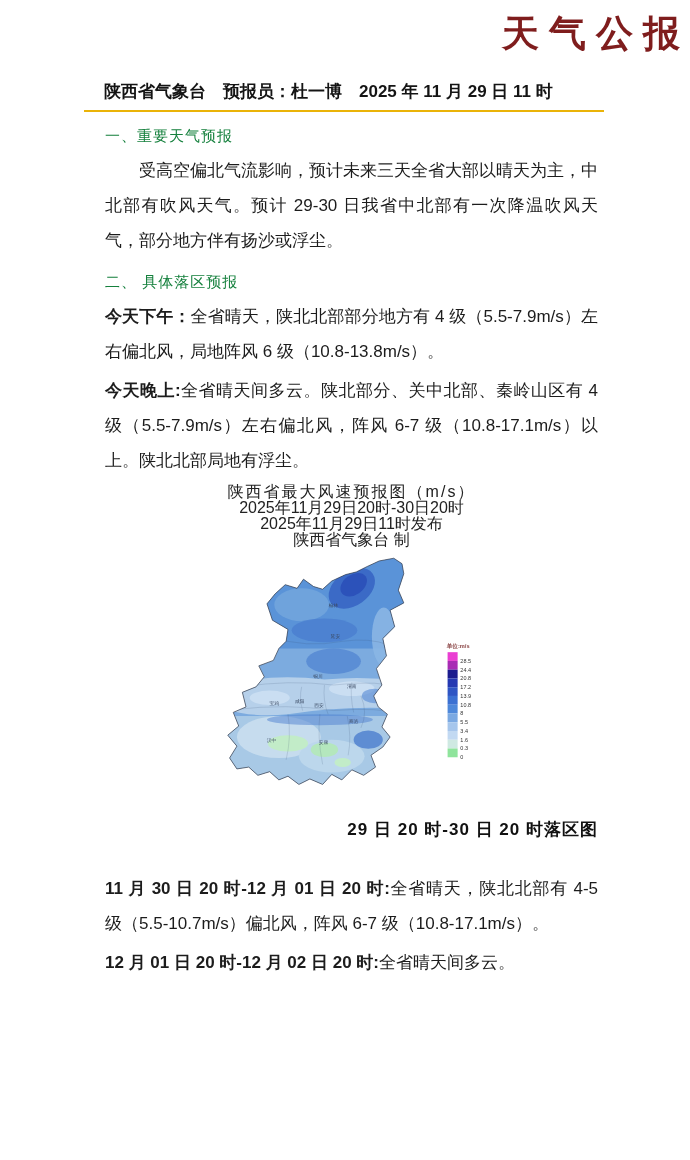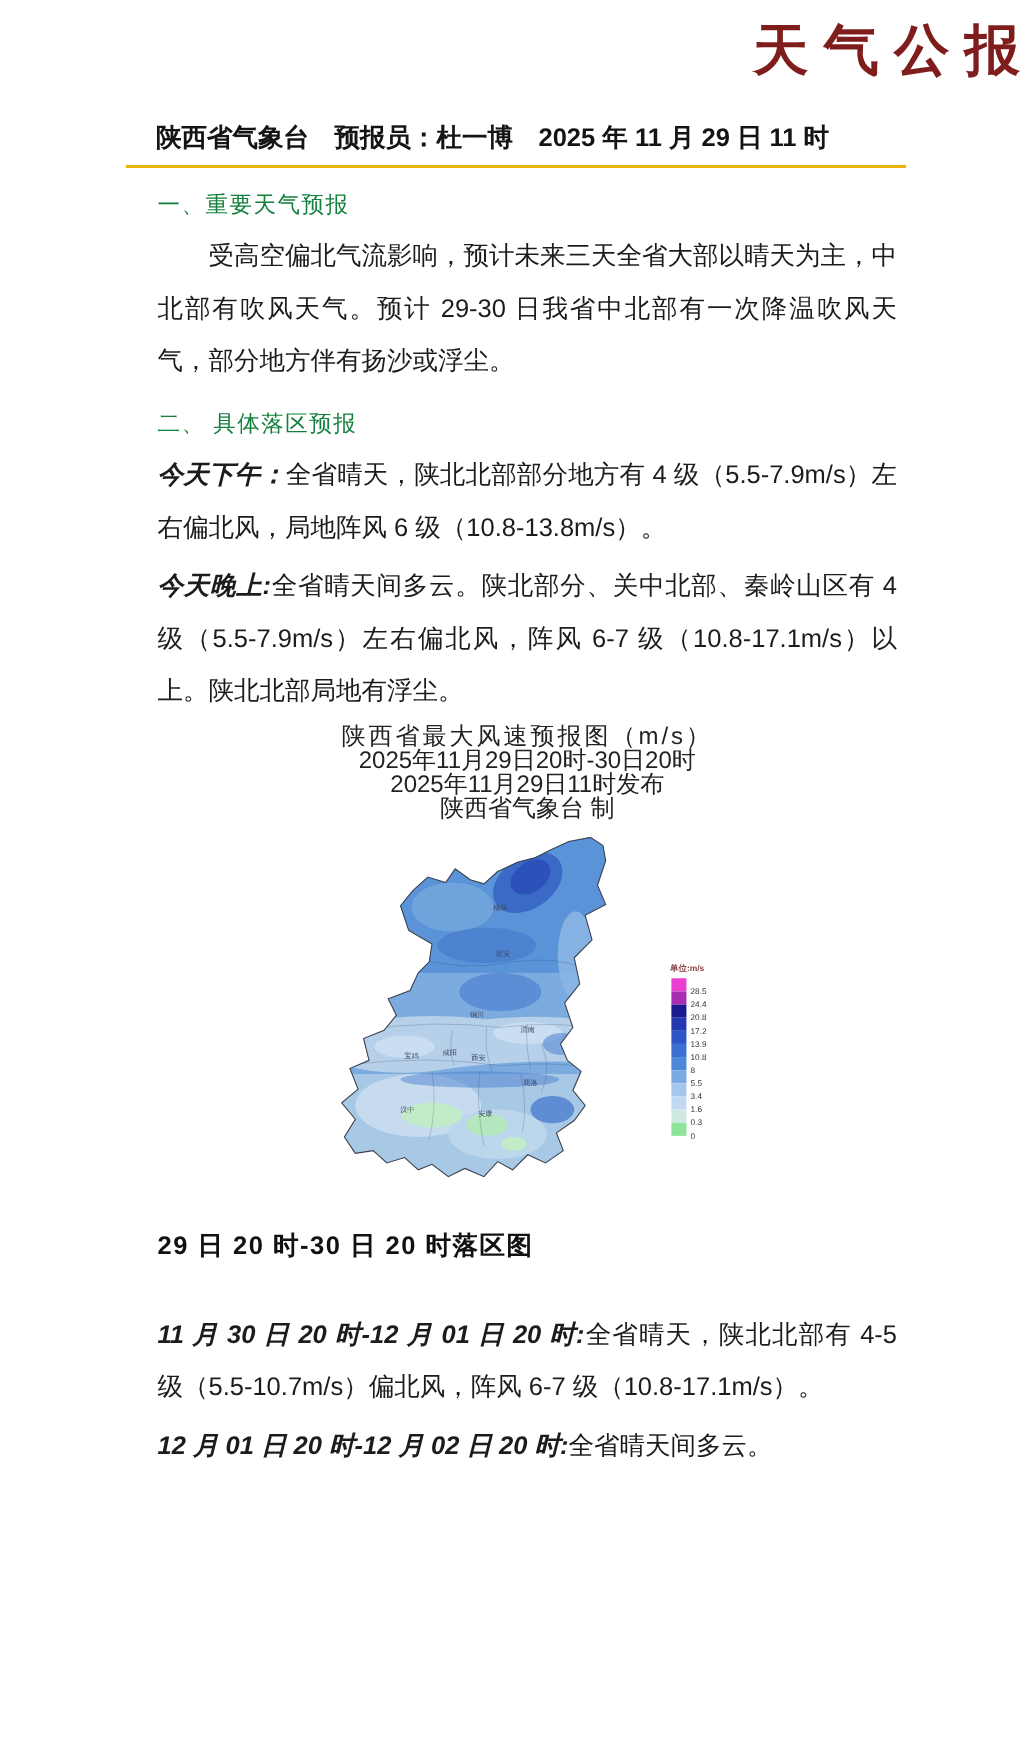--- a/index.html
+++ b/index.html
@@ -23,27 +23,27 @@
   .content{margin:0 92px 0 105px;}
   .sec-heading{
     font-size:15px;font-weight:normal;color:#15803d;
     margin:15px 0 7px 0;letter-spacing:1px;
   }
   p.body-par{
     font-size:17px;line-height:2.06;text-align:justify;
     margin:0 0 4px 0;color:#1c1c1c;
   }
   p.body-par.first-indent{text-indent:2em;}
-  p.body-par b{font-weight:bold;font-style:italic;}
+  p.body-par b{font-weight:bold;}
   .map-figure{margin-top:6px;text-align:center;}
   .map-titles{font-size:16px;line-height:16px;color:#222;}
   .map-titles .t0{letter-spacing:2px;}
   .map-stage{width:310px;margin:2px auto 0;position:relative;transform:translateX(14px);}
   .map-caption{
-    text-align:left;font-weight:bold;font-size:17px;color:#111;
+    text-align:right;font-weight:bold;font-size:17px;color:#111;
     margin:4px 0 0 0;letter-spacing:1px;
   }
   .footer-block{margin-top:30px;}
   svg text{font-family:"Liberation Sans","DejaVu Sans",sans-serif;}
 </style>
 </head>
 <body>
 
 <div class="doc">
 

